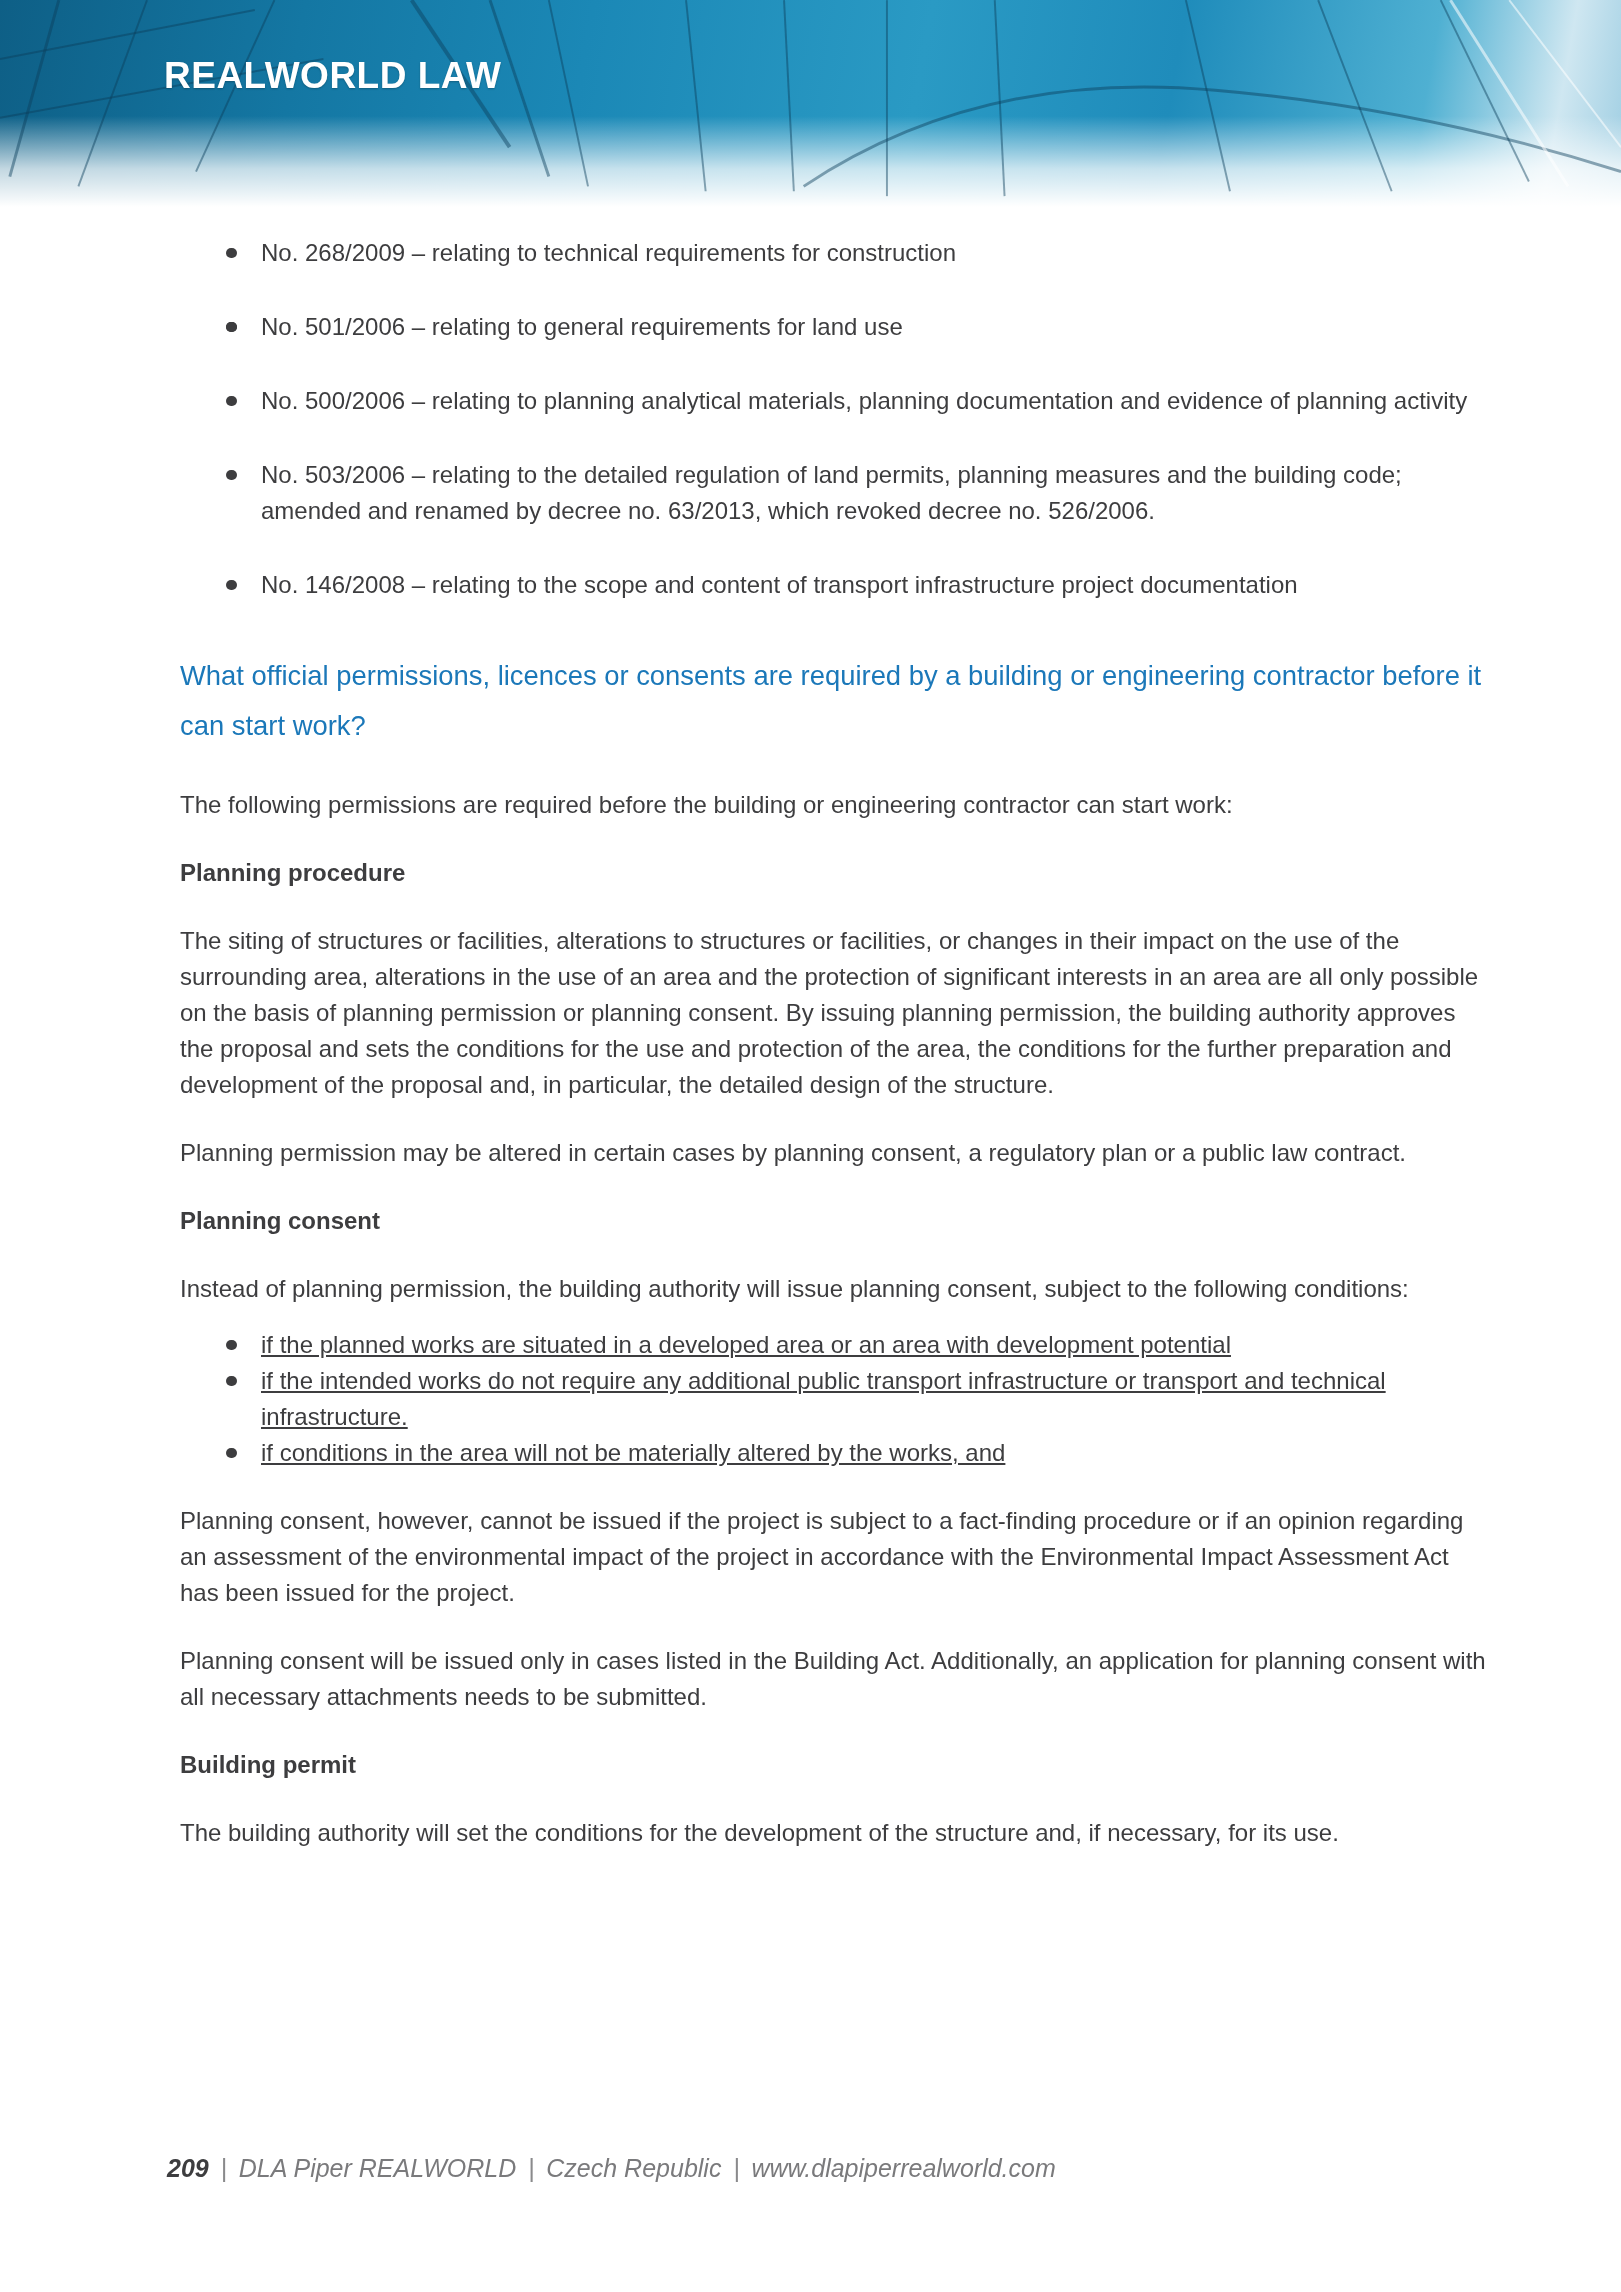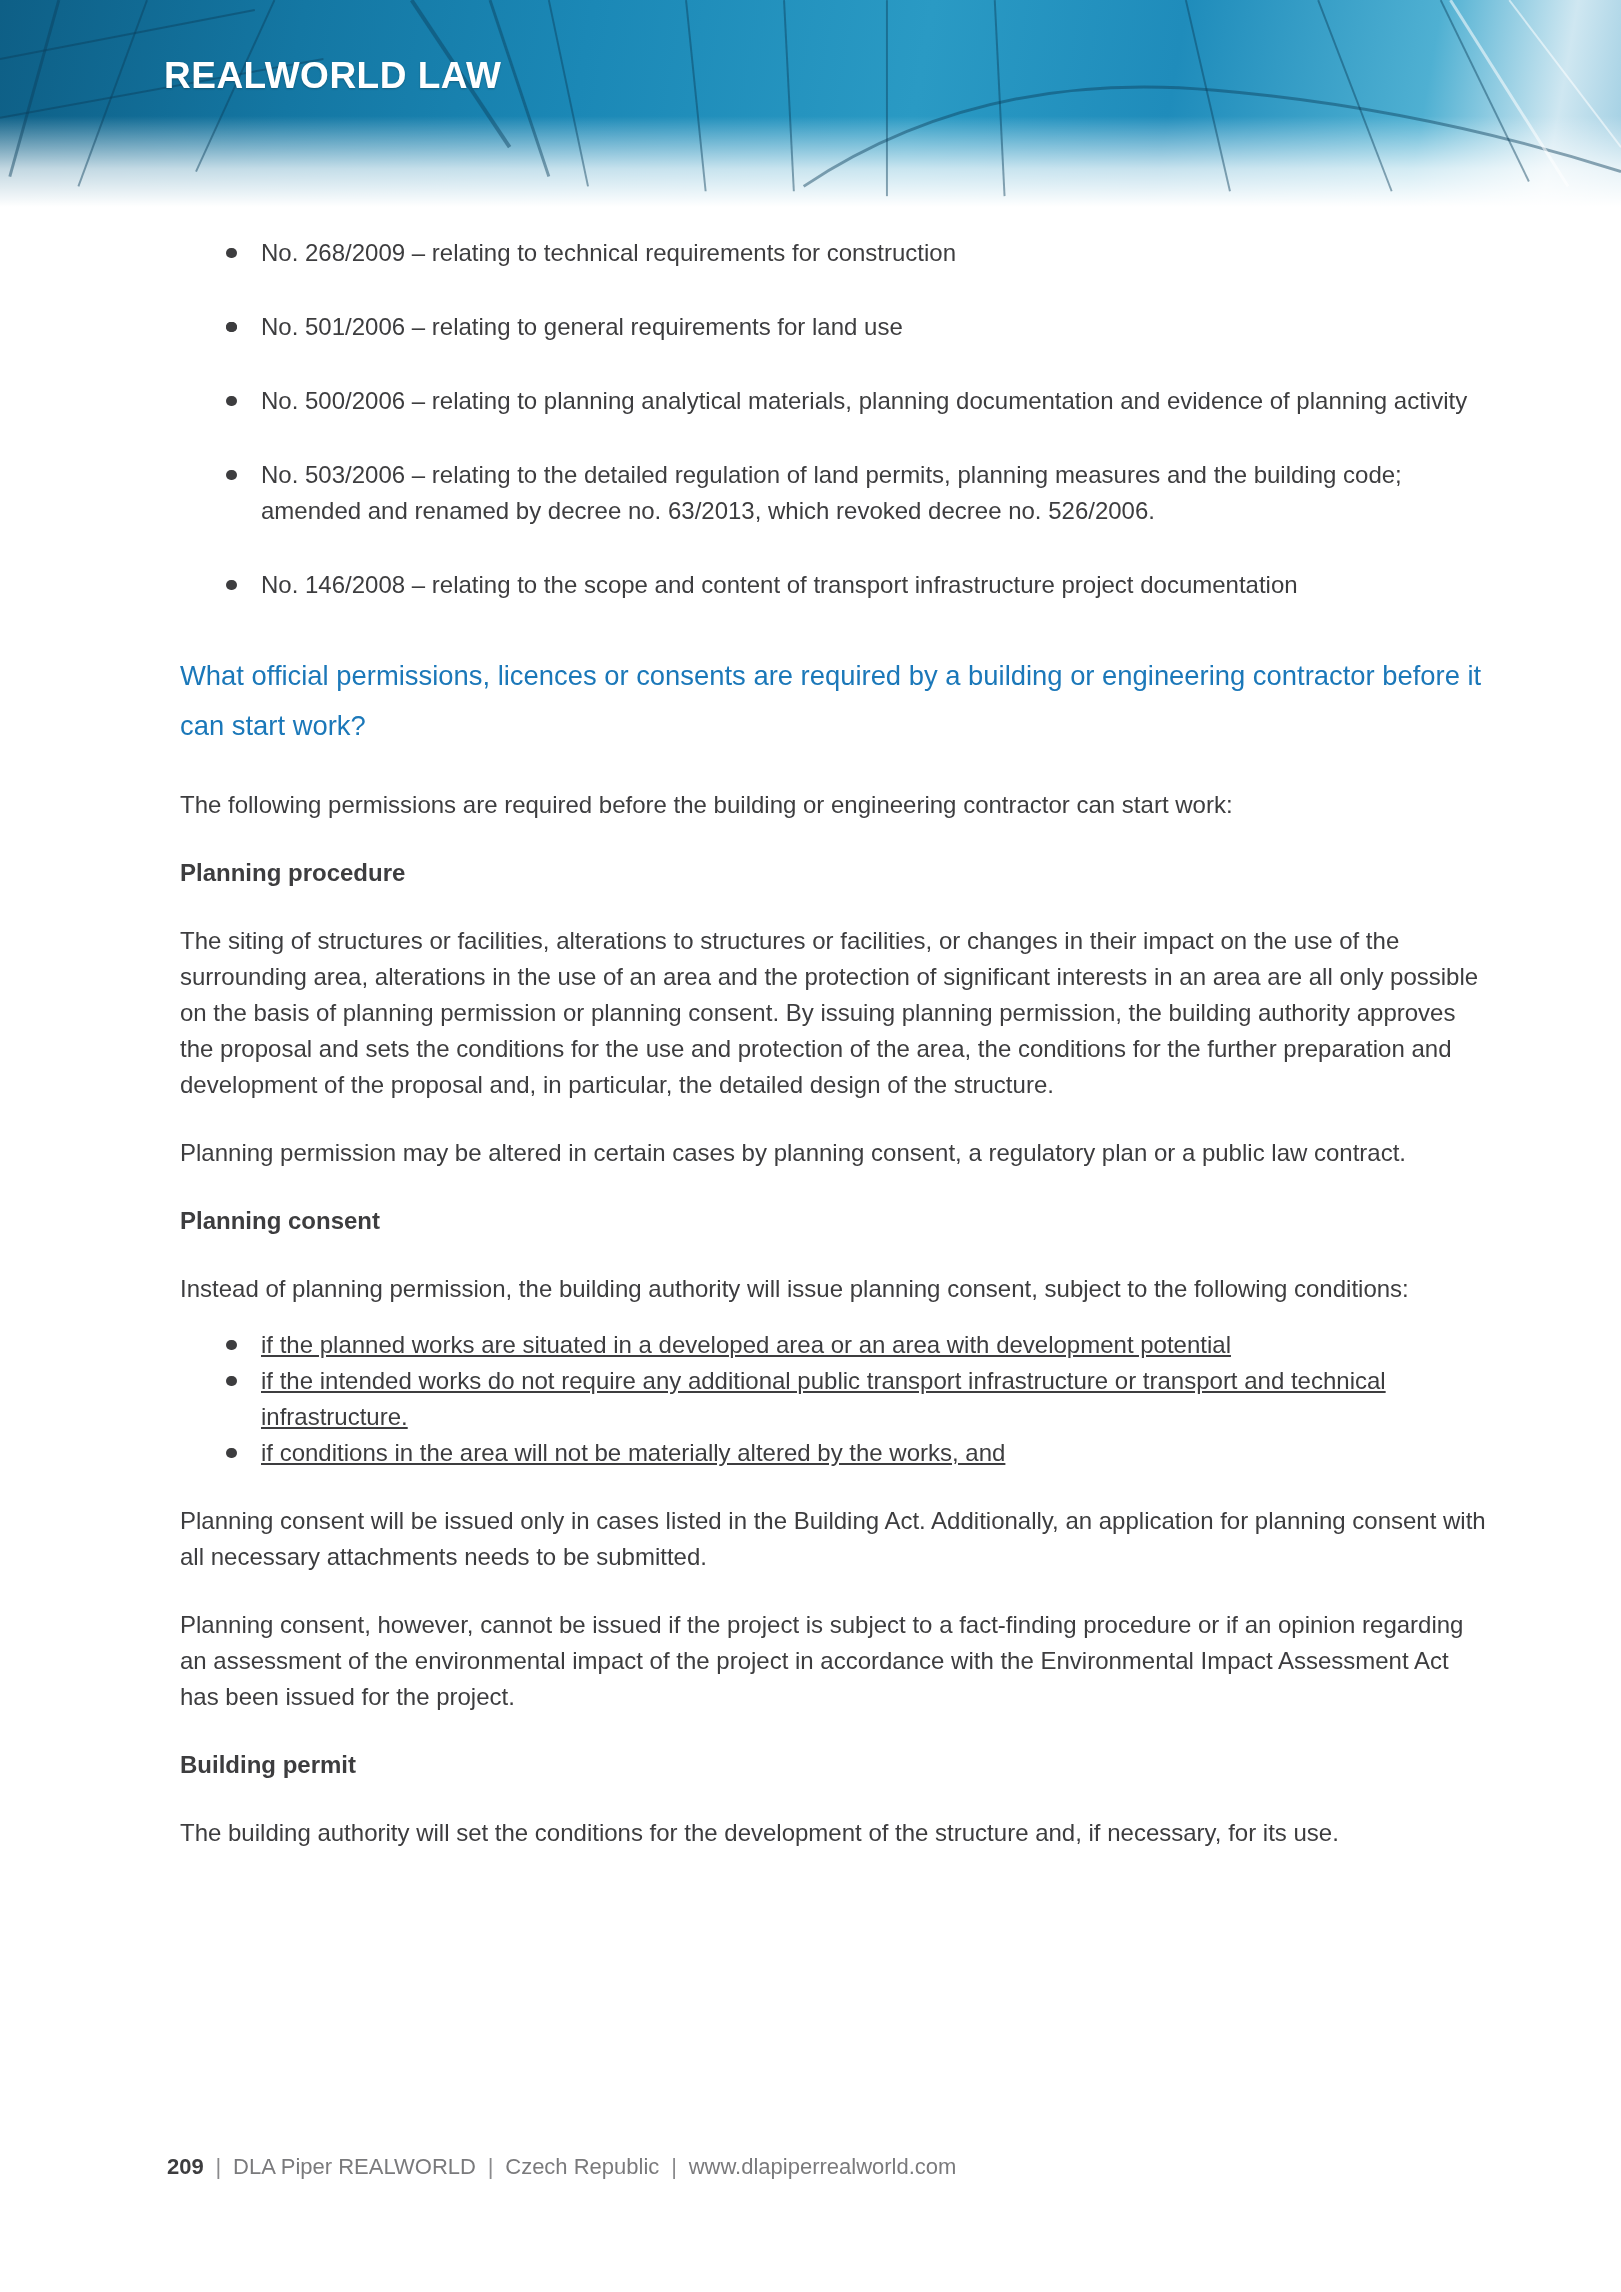--- a/index.html
+++ b/index.html
@@ -31,21 +31,21 @@
 
   .question { color: #1b78b9; font-size: 27.4px; line-height: 50px; margin-top: 48px !important; }
   .intro { margin-top: 36px !important; }
   .subhead { font-weight: bold; margin-top: 32px !important; }
   .para { margin-top: 32px !important; }
 
   ul.conditions { margin-top: 20px; text-decoration: underline; }
   ul.conditions li { margin-bottom: 0; }
 
   
-  .footer { position: absolute; left: 167px; top: 2154px; font-size: 22px; color: #7a7a7c; white-space: pre; }
+  .footer { position: absolute; left: 167px; top: 2154px; font-size: 25px; color: #7a7a7c; white-space: pre; font-style: italic; }
   .footer .page-num { font-weight: bold; color: #3d3d3f; }
   .footer .sep { color: #8a8a8c; padding: 0 11.8px; }
 </style>
 </head>
 <body>
 
 <div class="banner">
   <div class="banner-bg"></div>
   <svg width="1621" height="211" viewBox="0 0 1654 215">
     <g stroke="#0a3f5c" stroke-opacity="0.45" fill="none">
@@ -94,21 +94,21 @@
 
   <p class="subhead">Planning consent</p>
   <p class="para">Instead of planning permission, the building authority will issue planning consent, subject to the following conditions:</p>
 
   <ul class="bullets conditions">
     <li><span class="dot"></span><span>if the planned works are situated in a developed area or an area with development potential</span></li>
     <li><span class="dot"></span><span>if the intended works do not require any additional public transport infrastructure or transport and technical infrastructure.</span></li>
     <li><span class="dot"></span><span>if conditions in the area will not be materially altered by the works, and</span></li>
   </ul>
 
+  <p class="para">Planning consent, however, cannot be issued if the project is subject to a fact-finding procedure or if an opinion regarding an assessment of the environmental impact of the project in accordance with the Environmental Impact Assessment Act has been issued for the project.</p>
   <p class="para">Planning consent will be issued only in cases listed in the Building Act. Additionally, an application for planning consent with all necessary attachments needs to be submitted.</p>
-  <p class="para">Planning consent, however, cannot be issued if the project is subject to a fact-finding procedure or if an opinion regarding an assessment of the environmental impact of the project in accordance with the Environmental Impact Assessment Act has been issued for the project.</p>
 
   <p class="subhead">Building permit</p>
   <p class="para">The building authority will set the conditions for the development of the structure and, if necessary, for its use.</p>
 </div>
 
 <div class="footer"><span class="page-num">209</span><span class="sep">|</span><span>DLA Piper REALWORLD</span><span class="sep">|</span><span>Czech Republic</span><span class="sep">|</span><span>www.dlapiperrealworld.com</span></div>
 
 
 </body></html>

